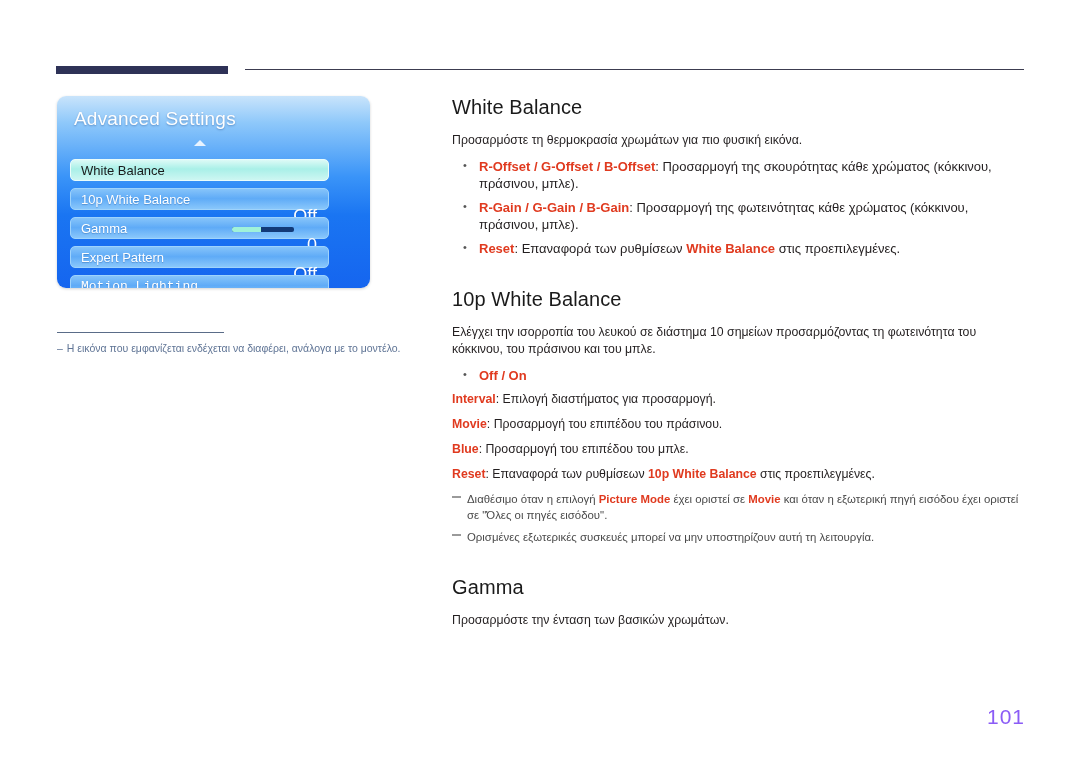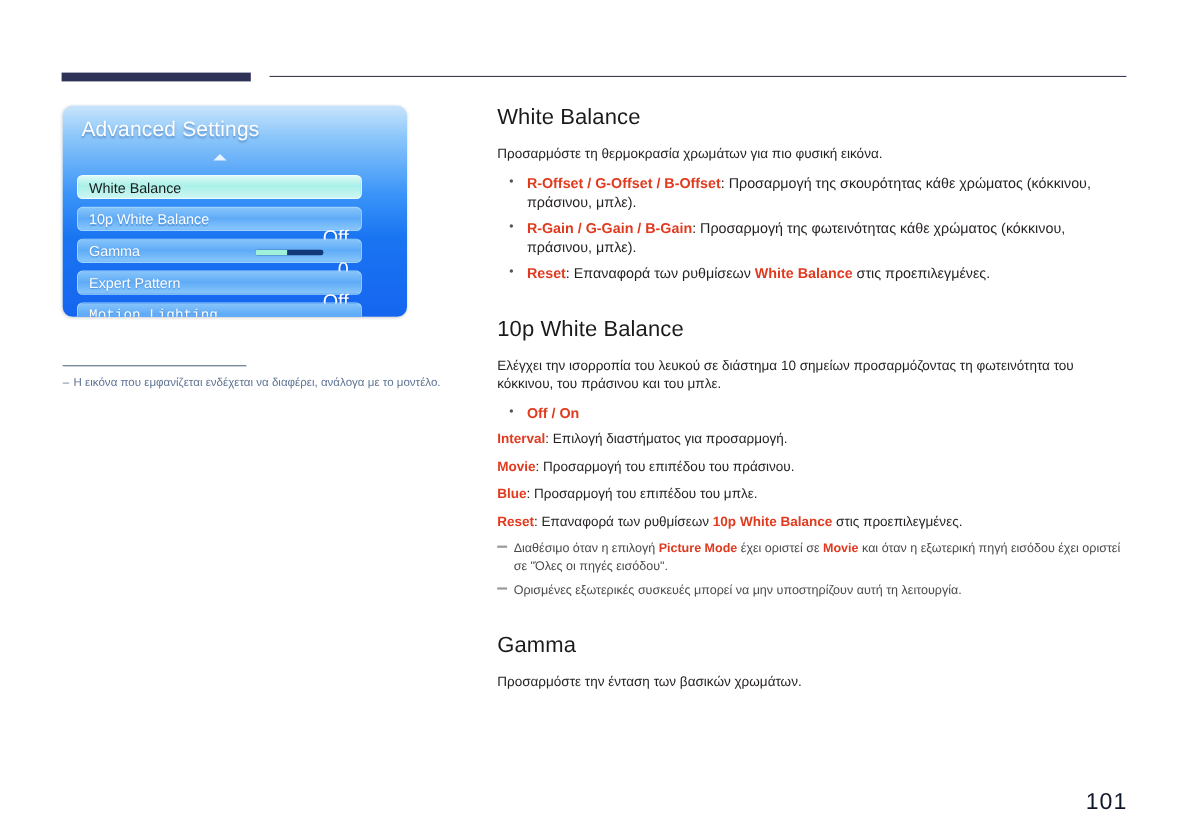--- a/index.html
+++ b/index.html
@@ -205,23 +205,22 @@
     background: #9a9a9a;
   }
   .note .term { color: #e03a1f; }
 
   
   #page-number {
     position: absolute;
     right: 55px;
     top: 705px;
     font-size: 21px;
-    color: #0f172a;
+    color: #8b5cf6;
     letter-spacing: 1px;
-    margin-top: 12px;
   }
 </style>
 </head>
 <body>
 
 <div id="top-rule-bar"></div>
 <div id="top-rule-line"></div>
 
 <div id="osd-panel">
   <div id="osd-title">Advanced Settings</div>

